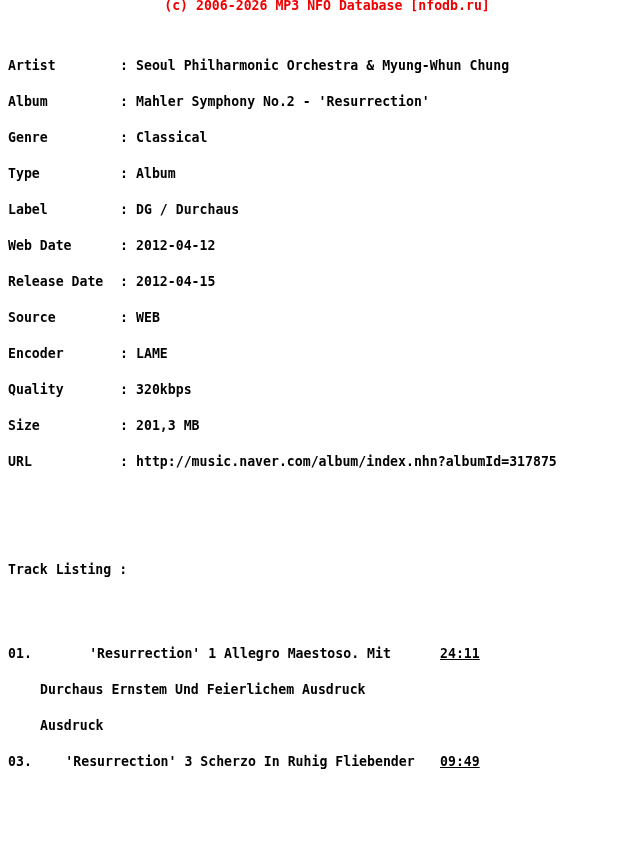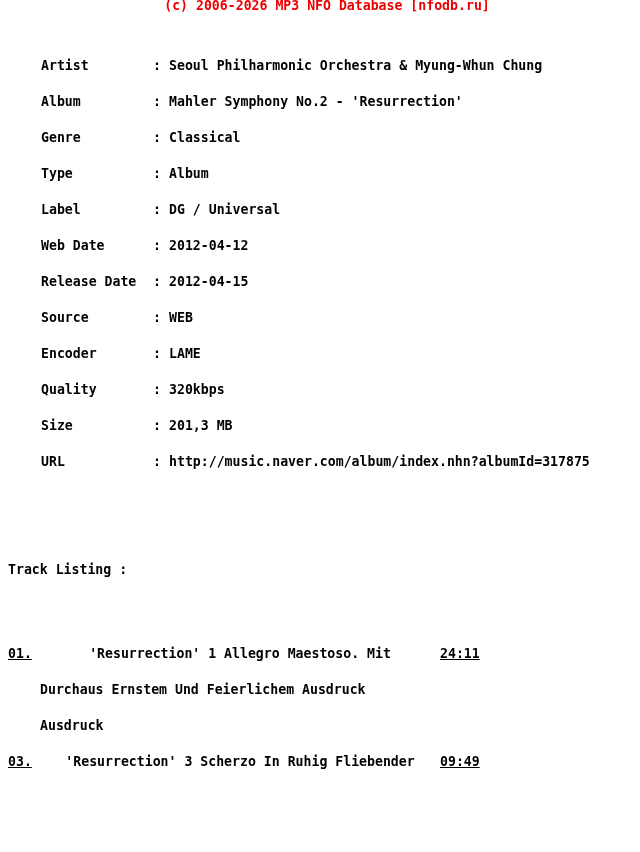--- a/index.html
+++ b/index.html
@@ -9,39 +9,39 @@
     font-family: "DejaVu Sans Mono", "Liberation Mono", monospace;
     font-size: 13.2px; line-height: 12px; color: #000000;
     font-weight: bold; letter-spacing: 0px;
     white-space: pre;
   }
   .line { height: 12px; display: block; white-space: pre; }
   .header { position: absolute; top: 0; left: 7px; width: 640px; text-align: center;
     font-family: "DejaVu Sans Mono", "Liberation Mono", monospace;
     font-size: 13.2px; line-height: 12px; font-weight: bold; white-space: pre; }
   .header span { color: #ee0000; }
-  .kv .k { display: inline-block; width: 112px; margin-left: 33px; }
+  .kv .k { display: inline-block; width: 112px; }
   .kv .sep { display: inline-block; width: 16px; }
-  .track .num { display: inline-block; width: 32px; text-decoration: underline; }
+  .track .num { display: inline-block; width: 32px; }
   .track .title { display: inline-block; width: 400px; text-align: center; }
   .track .time { display: inline-block; text-decoration: underline; }
   .track2 { padding-left: 32px; }
 </style>
 </head>
 <body>
 
 <div class="header"><span>(c) 2006-2026 MP3 NFO Database [nfodb.ru]</span></div>
 
 <div class="nfo">
   <div class="line"></div>
   <div class="line kv"><span class="k">Artist</span><span class="sep">:</span><span>Seoul Philharmonic Orchestra &amp; Myung-Whun Chung</span></div>
   <div class="line kv"><span class="k">Album</span><span class="sep">:</span><span>Mahler Symphony No.2 - 'Resurrection'</span></div>
   <div class="line kv"><span class="k">Genre</span><span class="sep">:</span><span>Classical</span></div>
   <div class="line kv"><span class="k">Type</span><span class="sep">:</span><span>Album</span></div>
-  <div class="line kv"><span class="k">Label</span><span class="sep">:</span><span>DG / Universal</span></div>
+  <div class="line kv"><span class="k">Label</span><span class="sep">:</span><span>DG / Durchaus</span></div>
   <div class="line kv"><span class="k">Web Date</span><span class="sep">:</span><span>2012-04-12</span></div>
   <div class="line kv"><span class="k">Release Date</span><span class="sep">:</span><span>2012-04-15</span></div>
   <div class="line kv"><span class="k">Source</span><span class="sep">:</span><span>WEB</span></div>
   <div class="line kv"><span class="k">Encoder</span><span class="sep">:</span><span>LAME</span></div>
   <div class="line kv"><span class="k">Quality</span><span class="sep">:</span><span>320kbps</span></div>
   <div class="line kv"><span class="k">Size</span><span class="sep">:</span><span>201,3 MB</span></div>
   <div class="line kv"><span class="k">URL</span><span class="sep">:</span><span>http://music.naver.com/album/index.nhn?albumId=317875</span></div>
   <div class="line"></div><div class="line"></div><div class="line"></div><div class="line"></div>
   <div class="line">Track Listing :</div>
   <div class="line"></div><div class="line"></div>

